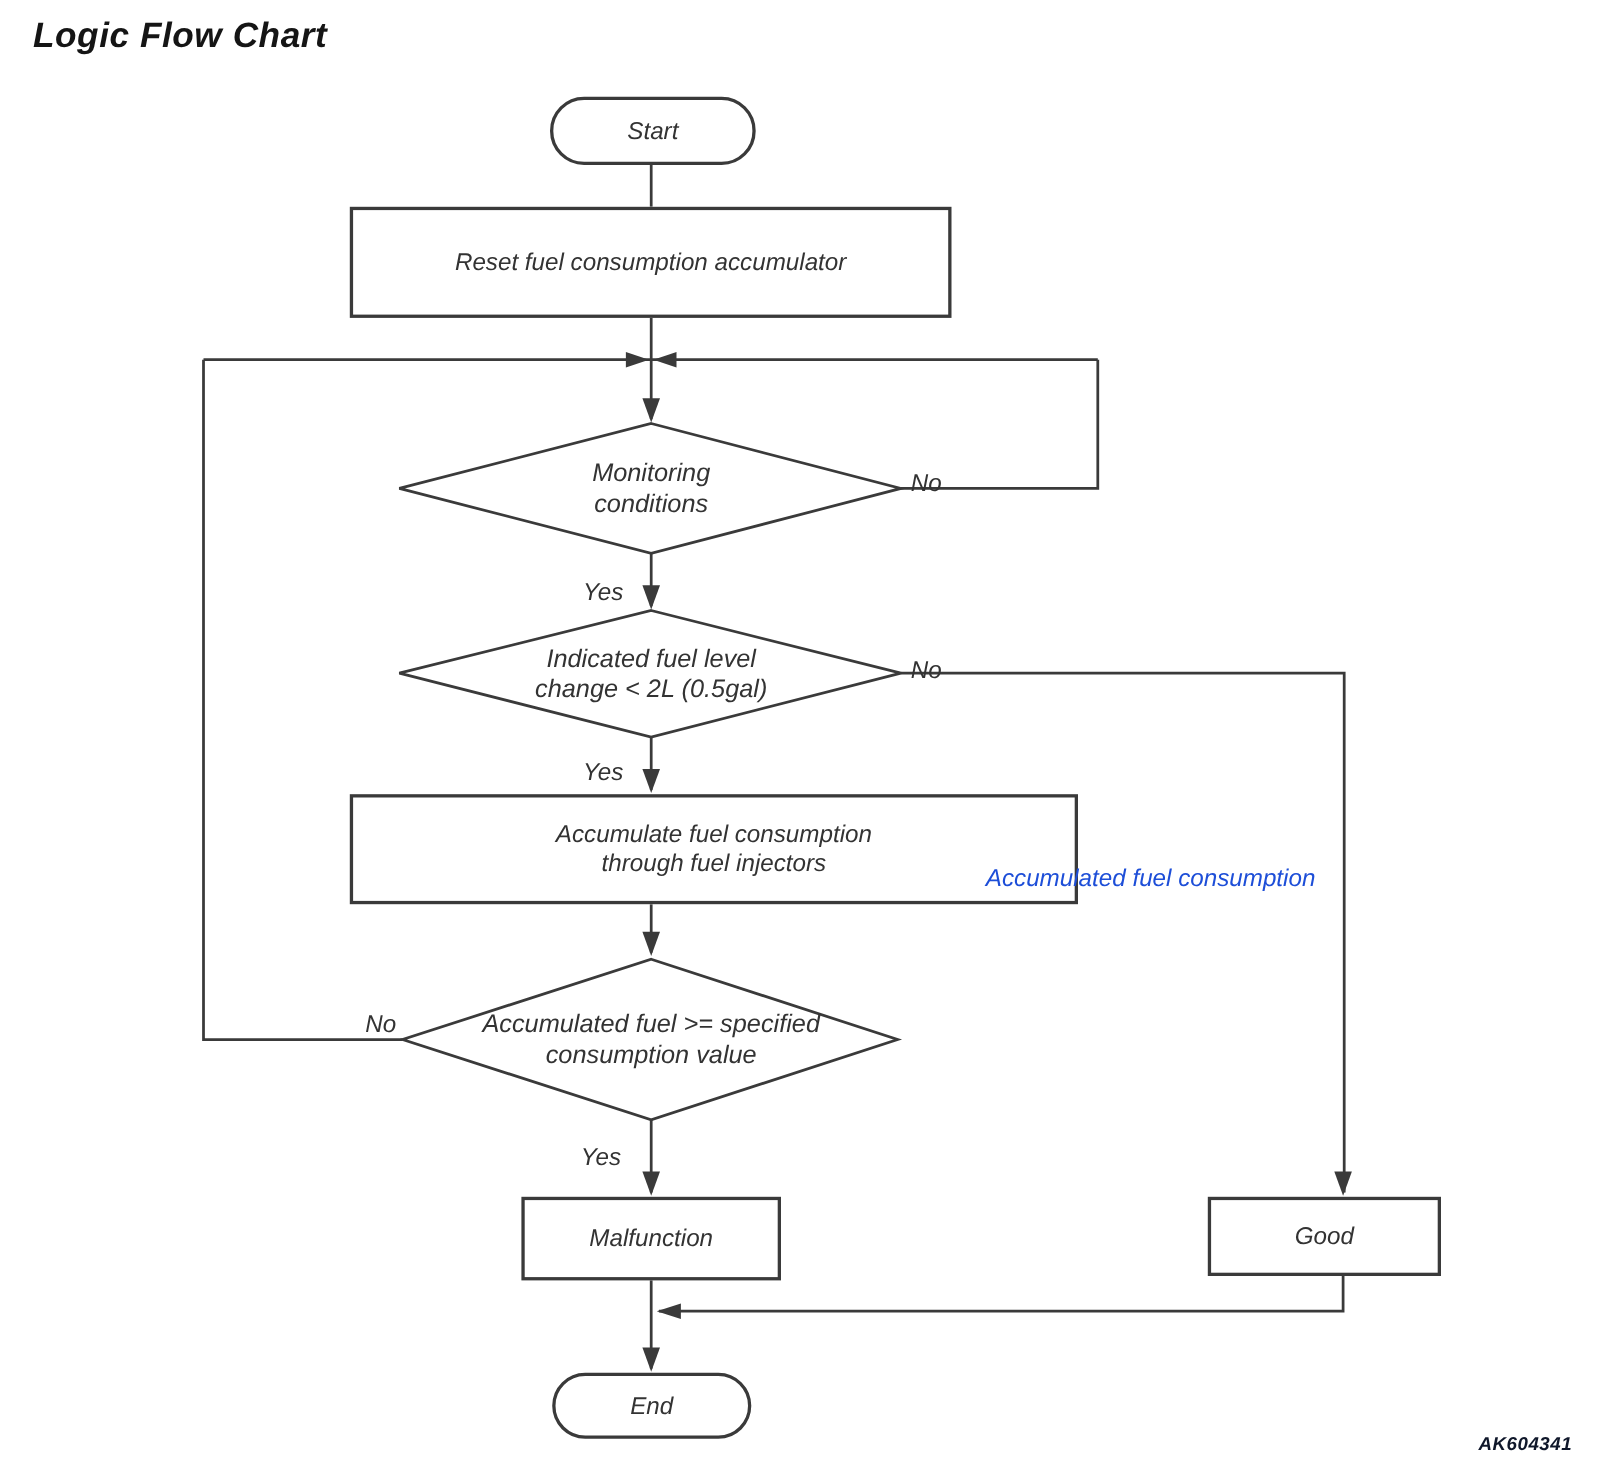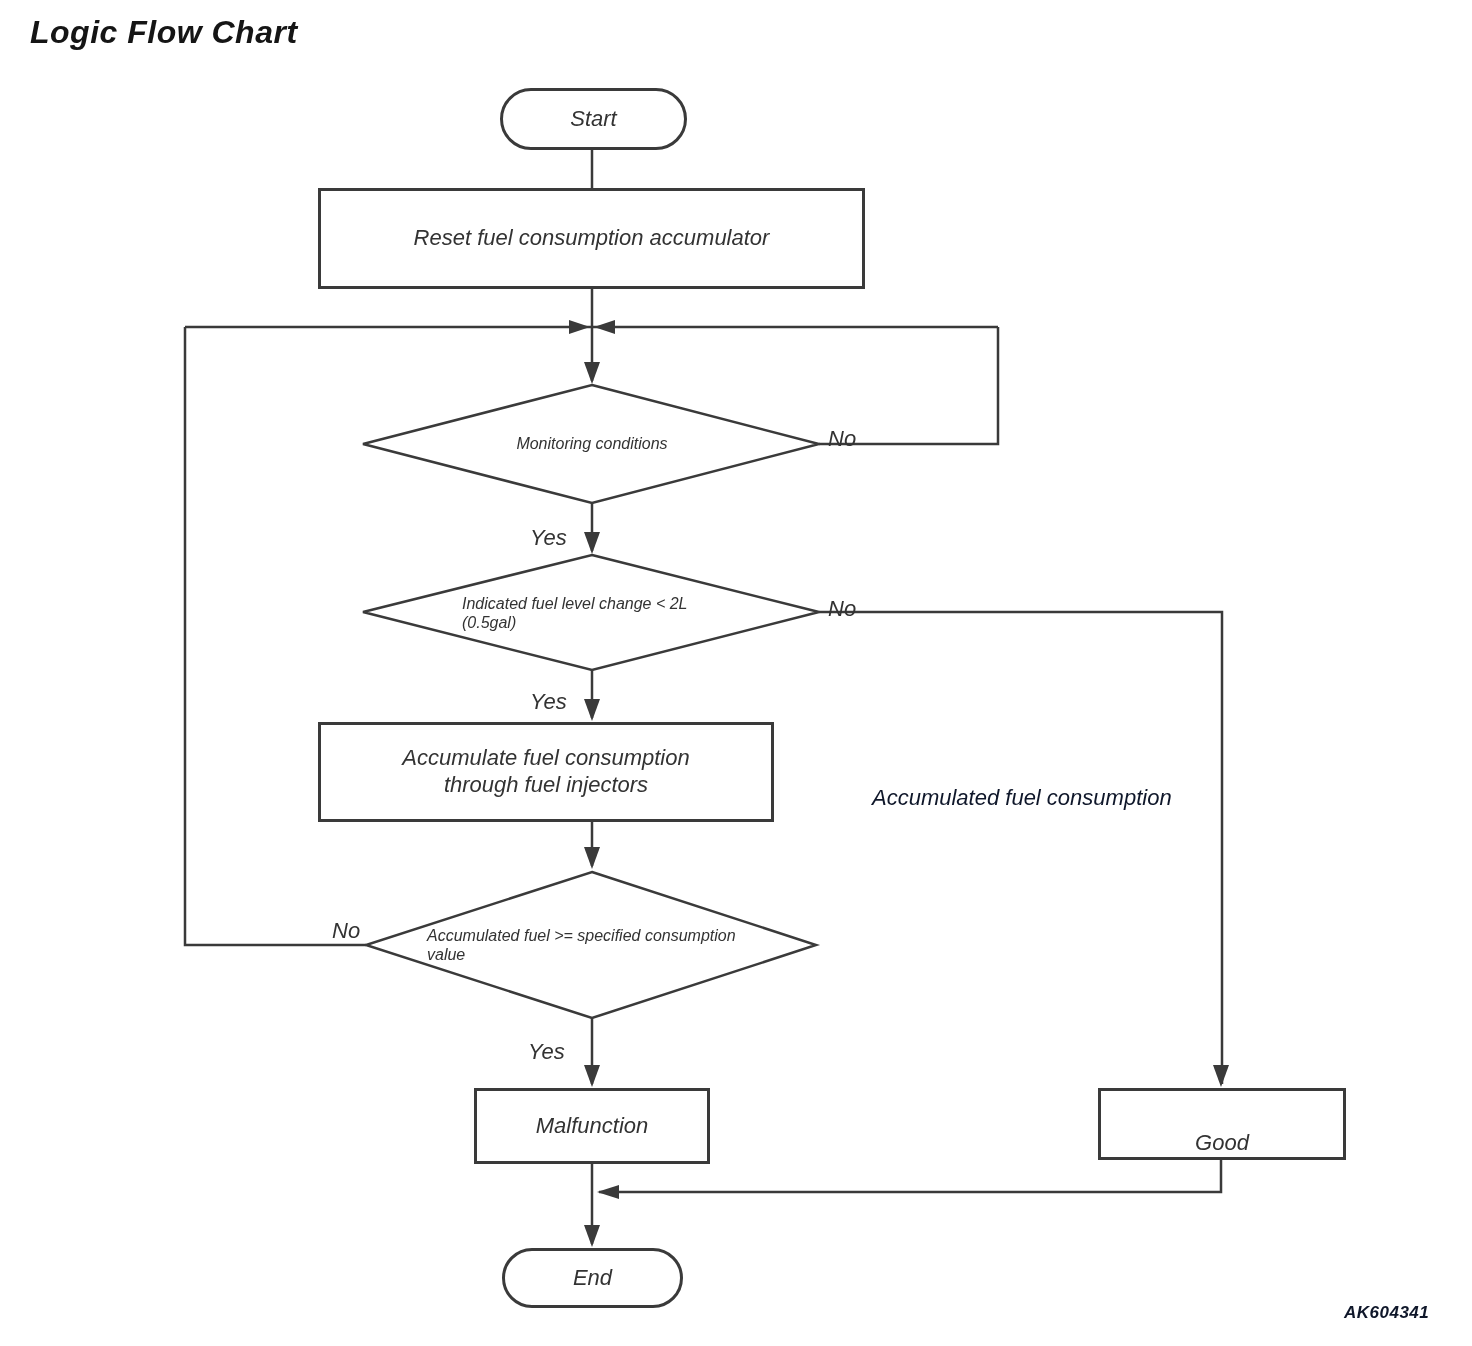--- a/index.html
+++ b/index.html
@@ -17,42 +17,42 @@
   .node{
     position:absolute;display:flex;align-items:center;justify-content:center;
     text-align:center;font-size:22px;line-height:1.22;color:#333333;
     background:#ffffff;box-sizing:border-box;
   }
   .rect-node{border:3px solid #3a3a3a;}
   .terminator{border:3px solid #3a3a3a;}
   .start-node{left:500px;top:88px;width:187px;height:62px;border-radius:31px;}
   .end-node{left:502px;top:1248px;width:181px;height:60px;border-radius:30px;}
   .reset-node{left:318px;top:188px;width:547px;height:101px;}
-  .accumulate-node{left:318px;top:722px;width:456px;height:100px;}
+  .accumulate-node{left:318px;top:722px;width:662px;height:100px;}
   .malfunction-node{left:474px;top:1088px;width:236px;height:76px;}
-  .good-node{left:1098px;top:1088px;width:248px;height:72px;align-items:flex-end;}
+  .good-node{left:1098px;top:1088px;width:212px;height:72px;}
   .inner-wrap{display:inline-block;}
   .accumulate-node .inner-wrap{width:330px;}
   .diamond-label{
     position:absolute;display:flex;align-items:center;justify-content:center;
-    font-size:16px;line-height:1.2;color:#333333;
+    text-align:center;font-size:23px;line-height:1.2;color:#333333;
   }
   .monitoring-label{left:492px;top:399px;width:200px;height:90px;}
   .fuel-change-label{left:462px;top:567px;width:260px;height:92px;}
   .threshold-label{left:427px;top:900px;width:330px;height:90px;}
   .edge-label{position:absolute;font-size:22px;color:#333333;white-space:nowrap;margin-top:16px;}
   .lbl-no-1{left:828px;top:410px;}
   .lbl-yes-1{left:530px;top:509px;}
   .lbl-no-2{left:828px;top:580px;}
   .lbl-yes-2{left:530px;top:673px;}
   .lbl-no-3{left:332px;top:902px;}
   .lbl-yes-3{left:528px;top:1023px;}
   .annotation{
     position:absolute;left:872px;top:785px;width:348px;
-    font-size:22px;line-height:1.18;color:#0f172a;text-align:left;
+    font-size:22px;line-height:1.18;color:#1d4ed8;text-align:center;
   }
   .figure-code{
     position:absolute;left:1344px;top:1303px;
     font-size:17px;font-weight:bold;color:#0f172a;letter-spacing:0.5px;
   }
 </style>
 </head>
 <body>
 
 <div class="canvas">

